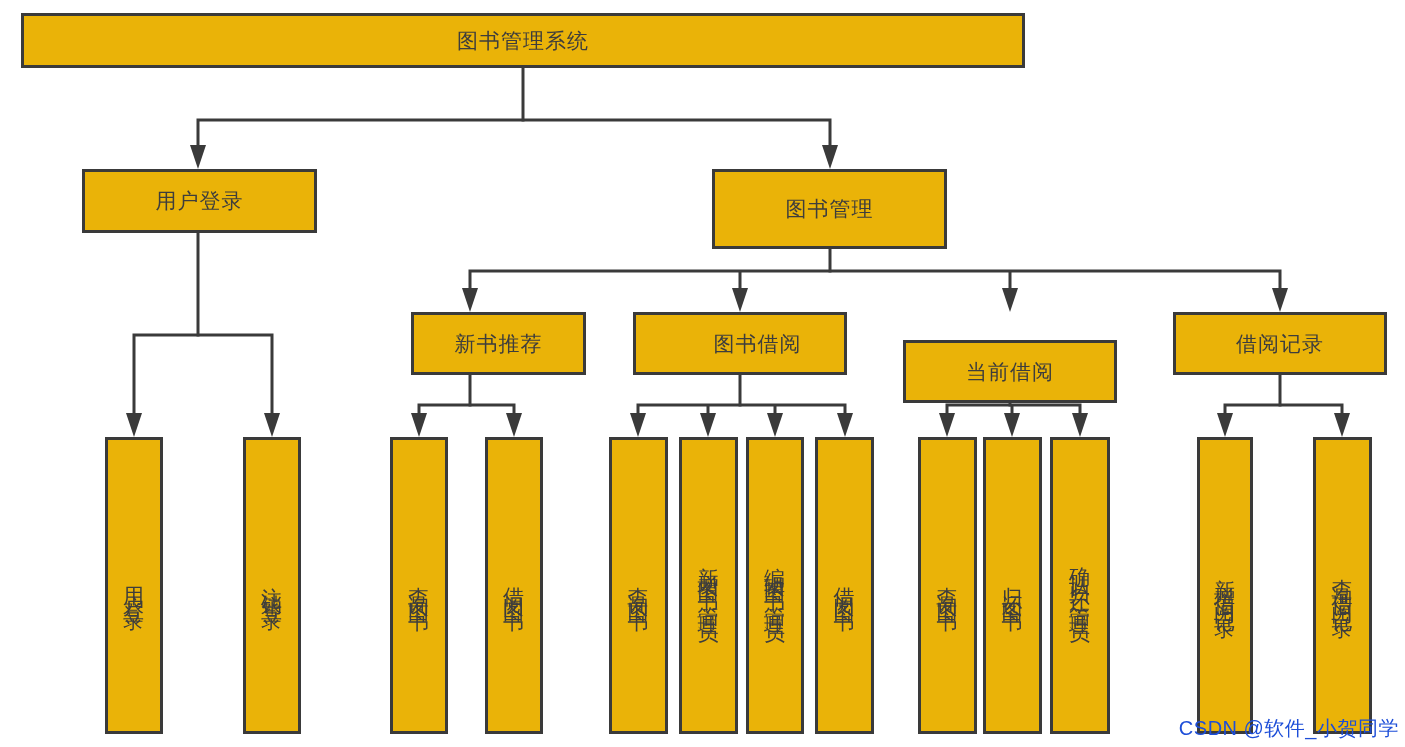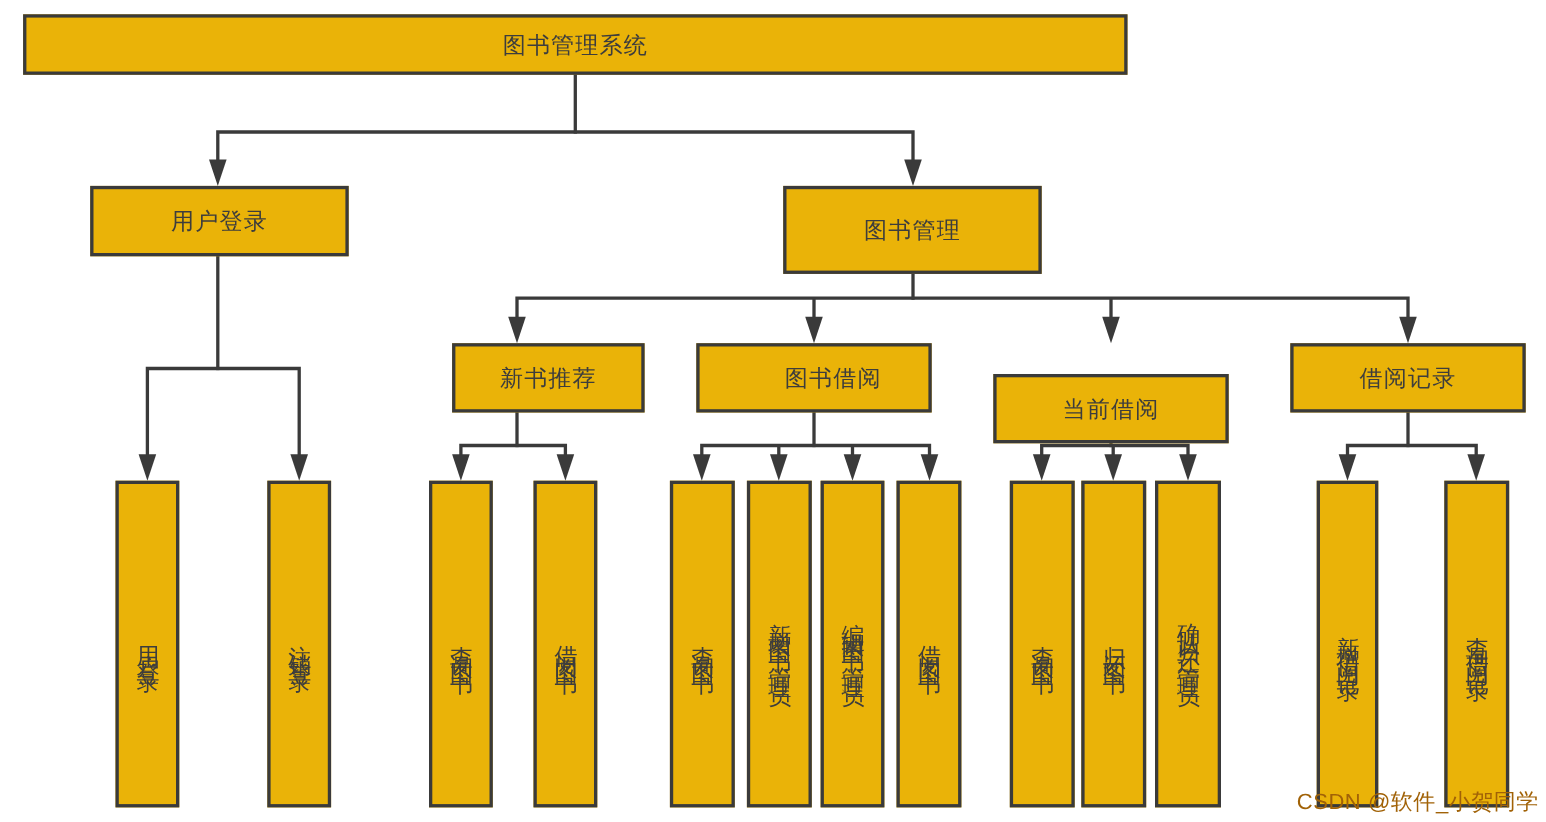--- a/index.html
+++ b/index.html
@@ -35,21 +35,21 @@
     writing-mode: vertical-rl;
     text-orientation: mixed;
     letter-spacing: 8px;
     line-height: 1;
   }
   .watermark {
     position: absolute;
     right: 6px;
     bottom: 5px;
     font-size: 20px;
-    color: #a16207;
+    color: #1d4ed8;
     letter-spacing: 0.5px;
     z-index: 5;
     white-space: nowrap;
   }
 </style>
 </head>
 <body>
 
 <div id="canvas">
 

